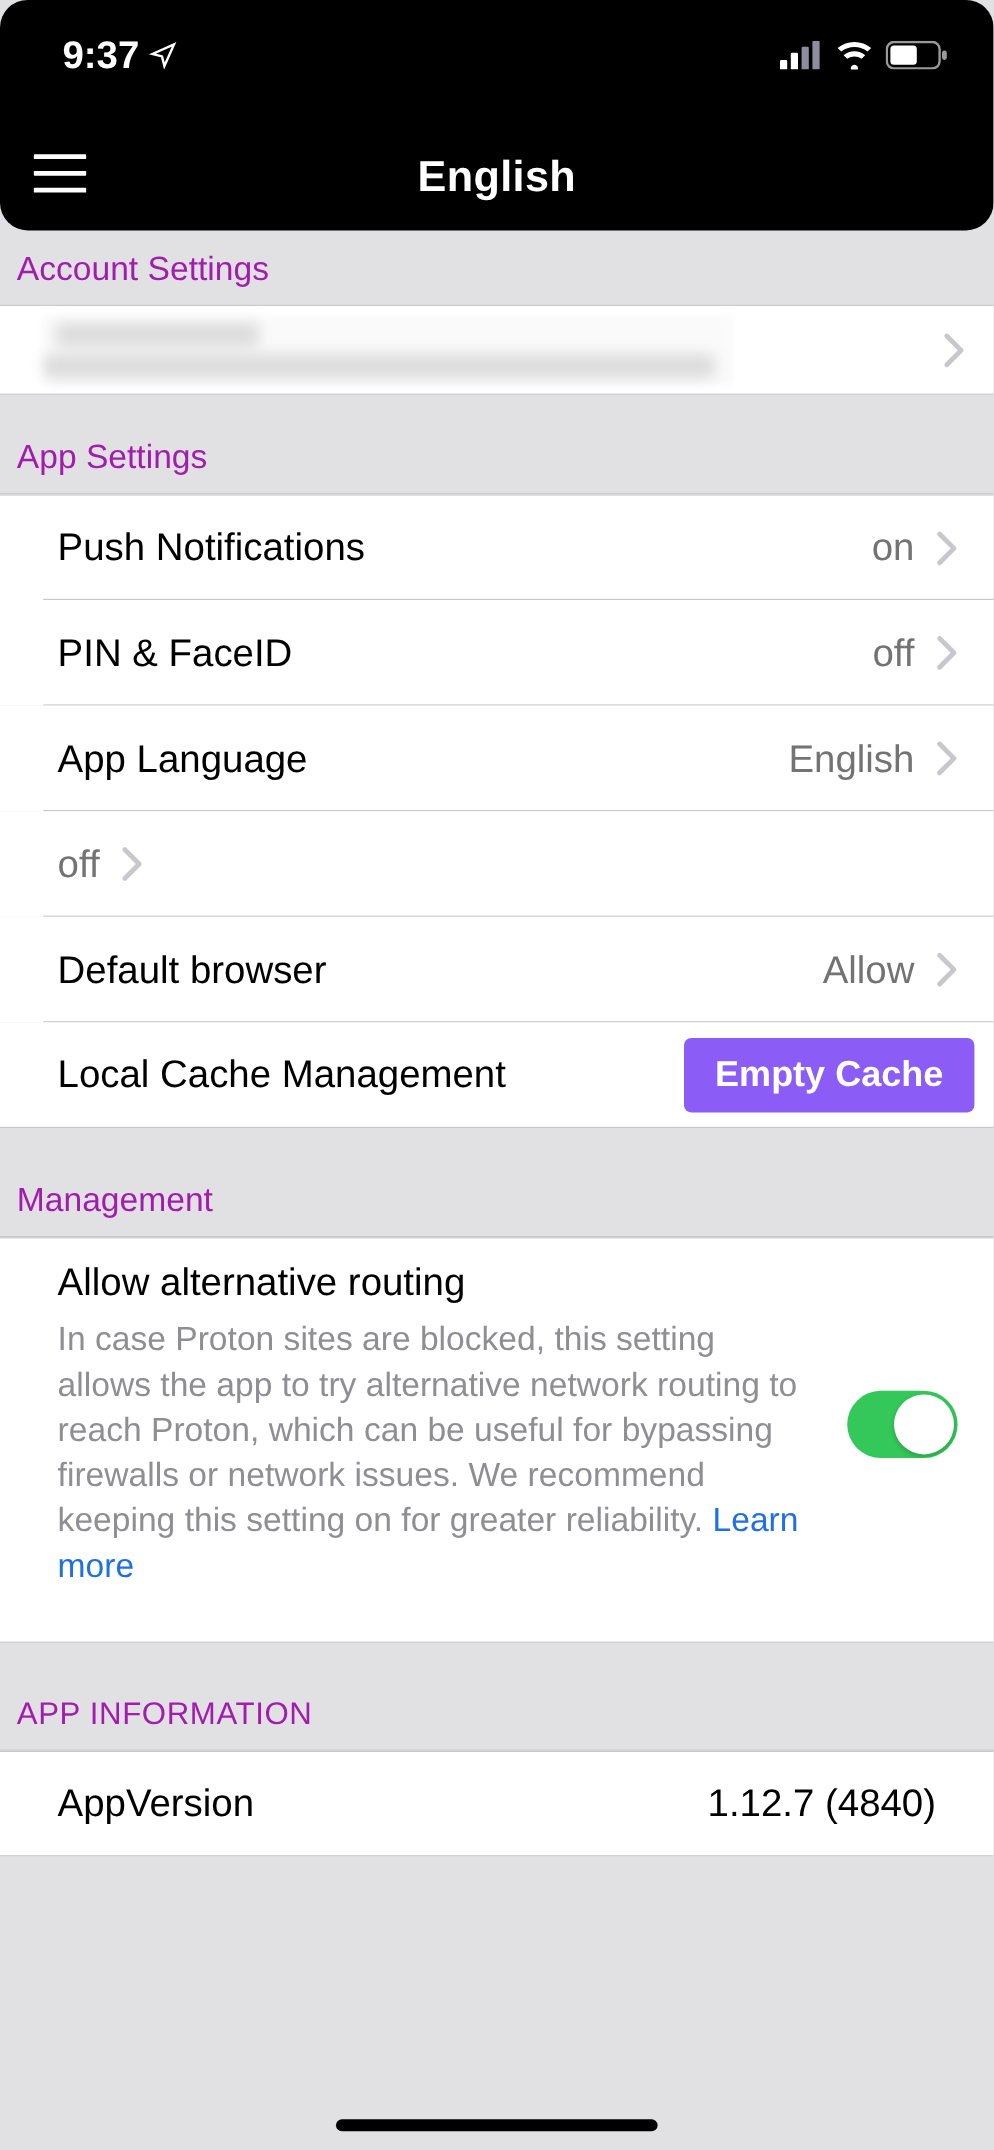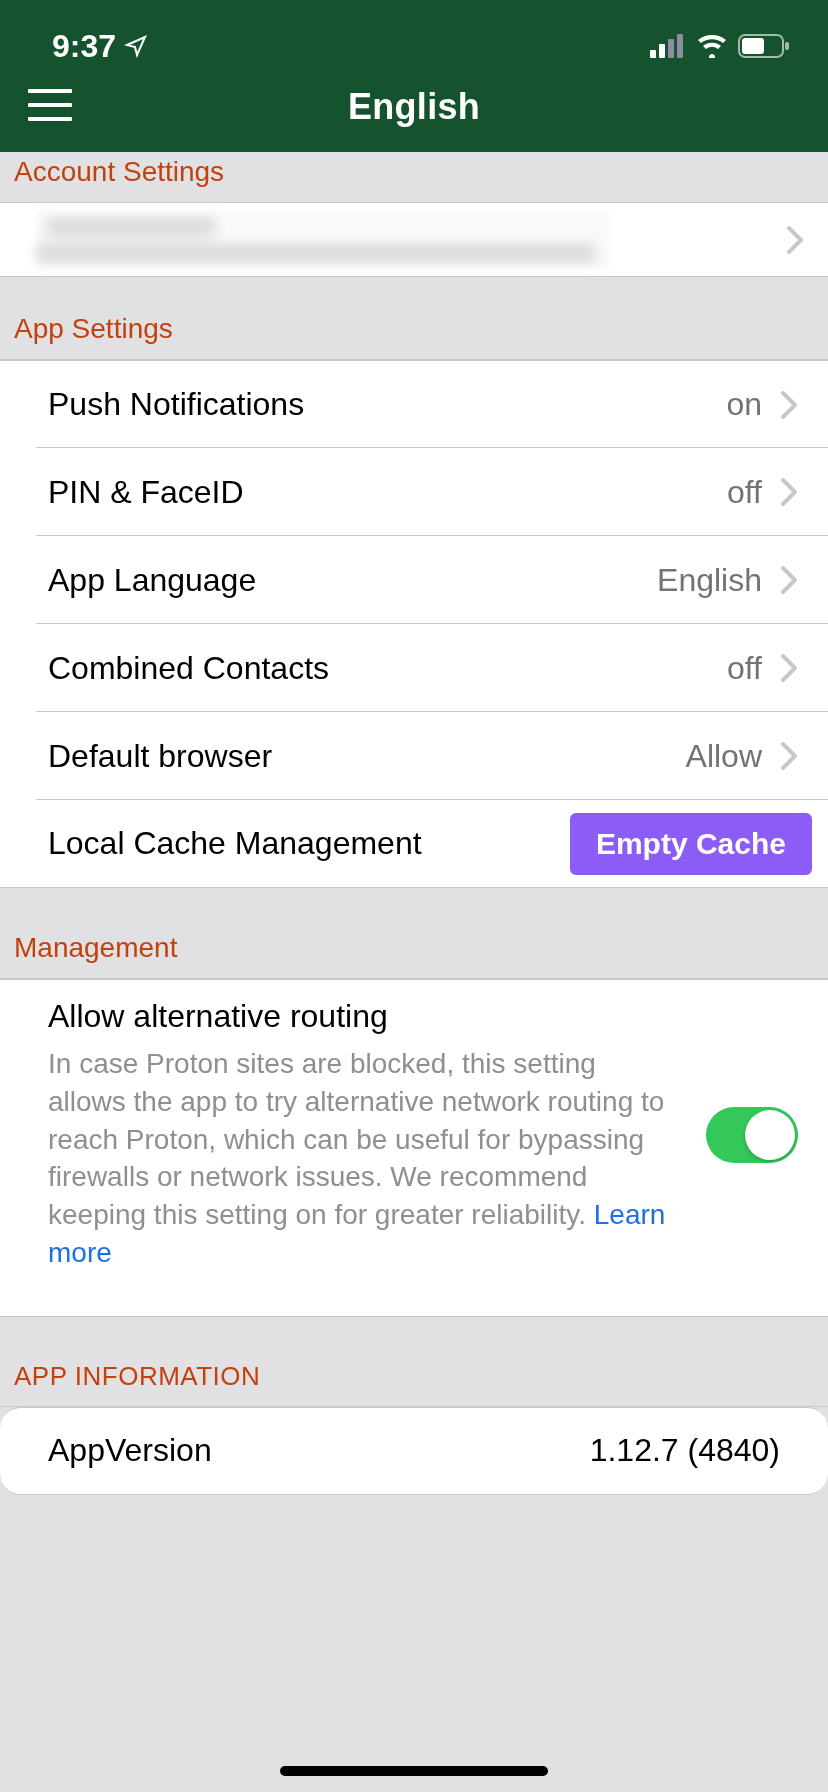--- a/index.html
+++ b/index.html
@@ -6,24 +6,25 @@
   html, body { width: 828px; height: 1792px; }
   body {
     font-family: -apple-system, "SF Pro Text", "Helvetica Neue", Arial, sans-serif;
     background: #e1e1e3;
     color: #000;
     overflow: hidden;
   }
 
   
   .topbar {
-    background: #14532d;
-    height: 152px;
+    background: #000000;
+    height: 192px;
     position: relative;
     color: #fff;
+    border-radius: 23px;
   }
   .status-bar {
     position: absolute;
     top: 22px; left: 0; right: 0;
     height: 48px;
     display: flex;
     align-items: center;
     justify-content: space-between;
     padding: 0 38px 0 52px;
   }
@@ -58,23 +59,23 @@
     text-align: center;
     font-size: 36px;
     font-weight: 600;
     color: #fff;
     letter-spacing: 0.3px;
   }
 
   
   .section-header {
     background: #e1e1e3;
-    padding: 4px 14px 14px 14px;
+    padding: 16px 14px 14px 14px;
     font-size: 28px;
-    color: #c2410c;
+    color: #a21caf;
     border-bottom: 1px solid #c8c8cc;
   }
   .section-header.upper {
     text-transform: uppercase;
     font-size: 26px;
     letter-spacing: 0.5px;
   }
 
   
   .row {
@@ -278,21 +279,20 @@
 <div class="row">
   <span class="row-label">App Language</span>
   <span class="row-value">English</span>
   <svg class="chevron" width="18" height="30" viewBox="0 0 18 30">
       <path d="M3 3 L15 15 L3 27" fill="none" stroke="#c7c7cc" stroke-width="4" stroke-linecap="round" stroke-linejoin="round"></path>
     </svg>
   <div class="row-sep"></div>
 </div>
 
 <div class="row">
-  <span class="row-label">Combined Contacts</span>
   <span class="row-value">off</span>
   <svg class="chevron" width="18" height="30" viewBox="0 0 18 30">
       <path d="M3 3 L15 15 L3 27" fill="none" stroke="#c7c7cc" stroke-width="4" stroke-linecap="round" stroke-linejoin="round"></path>
     </svg>
   <div class="row-sep"></div>
 </div>
 
 <div class="row">
   <span class="row-label">Default browser</span>
   <span class="row-value">Allow</span>
@@ -316,18 +316,18 @@
       <span>In case Proton sites are blocked, this setting allows the app to try alternative network routing to reach Proton, which can be useful for bypassing firewalls or network issues. We recommend keeping this setting on for greater reliability. </span><span class="net-link">Learn more</span>
     </div>
   </div>
   <div class="toggle">
     <div class="toggle-knob"></div>
   </div>
 </div>
 
 <div class="section-header upper" style="padding-top:44px">APP INFORMATION</div>
 
-<div class="row section-start section-end" style="padding-right:48px;border-radius:21px;">
+<div class="row section-start section-end" style="padding-right:48px;">
   <span class="row-label">AppVersion</span>
   <span class="row-value" style="margin-right:0;color:#000;">1.12.7 (4840)</span>
 </div>
 
 <div class="home-indicator"></div>
 
 </body></html>

